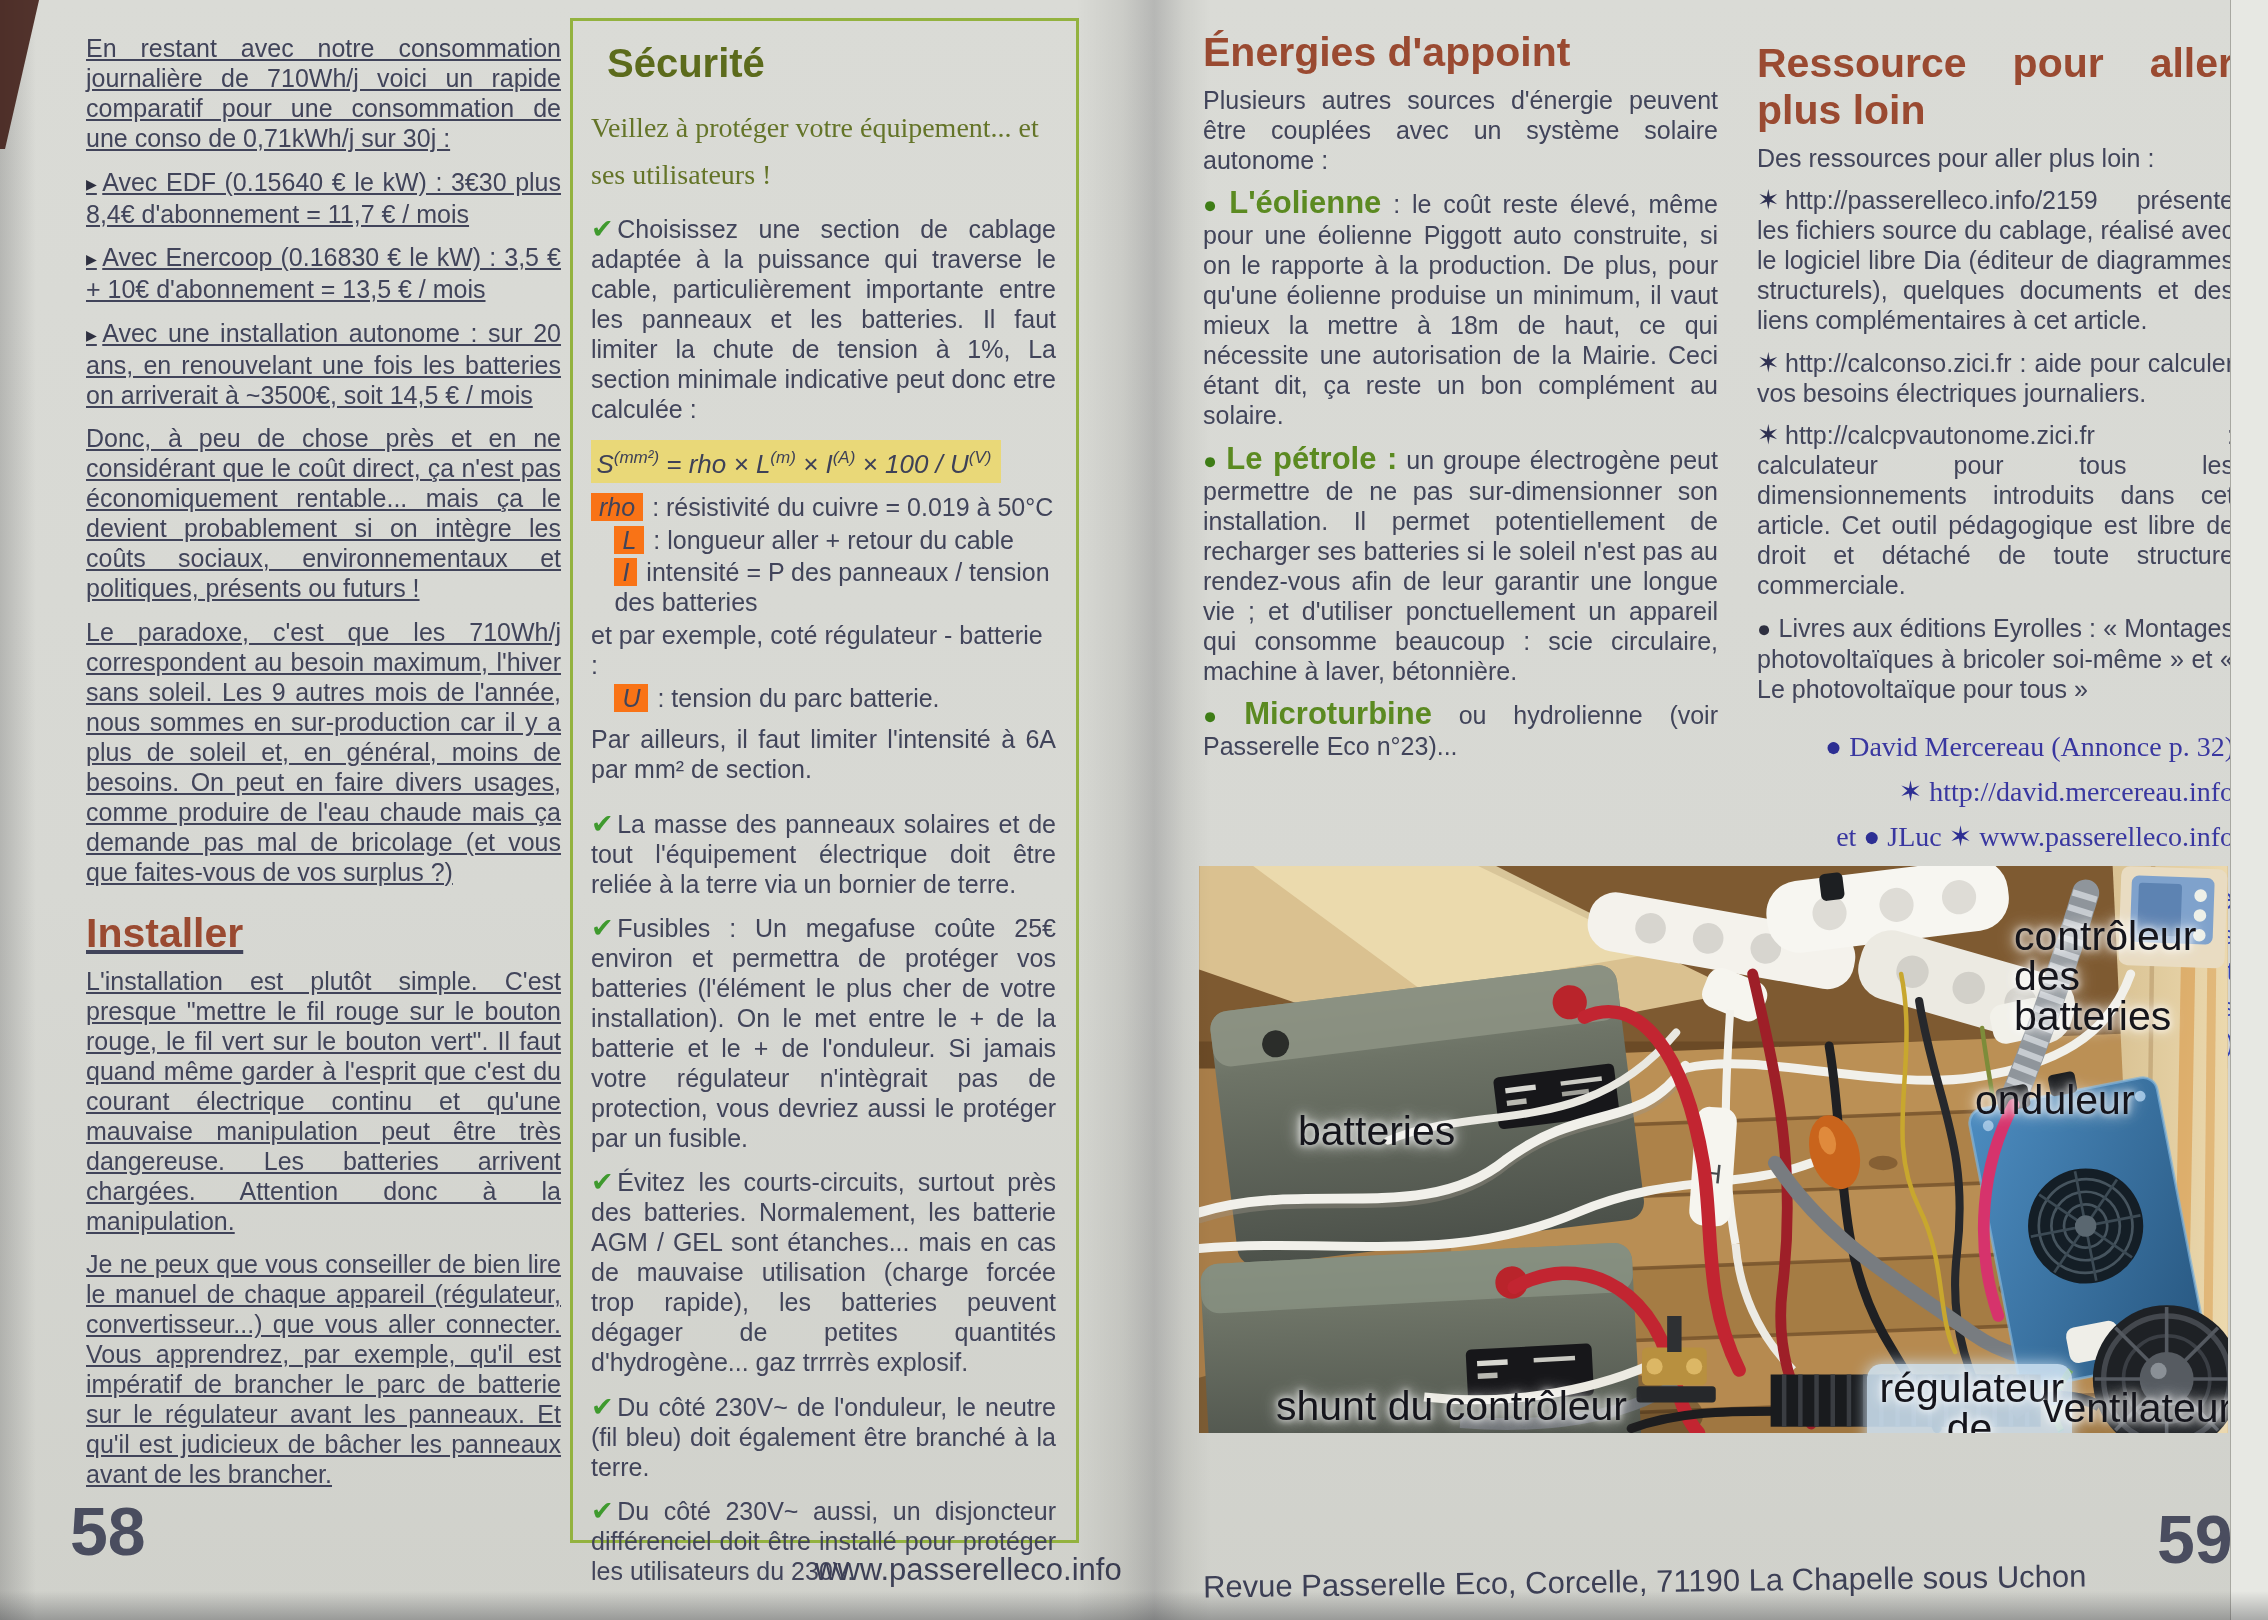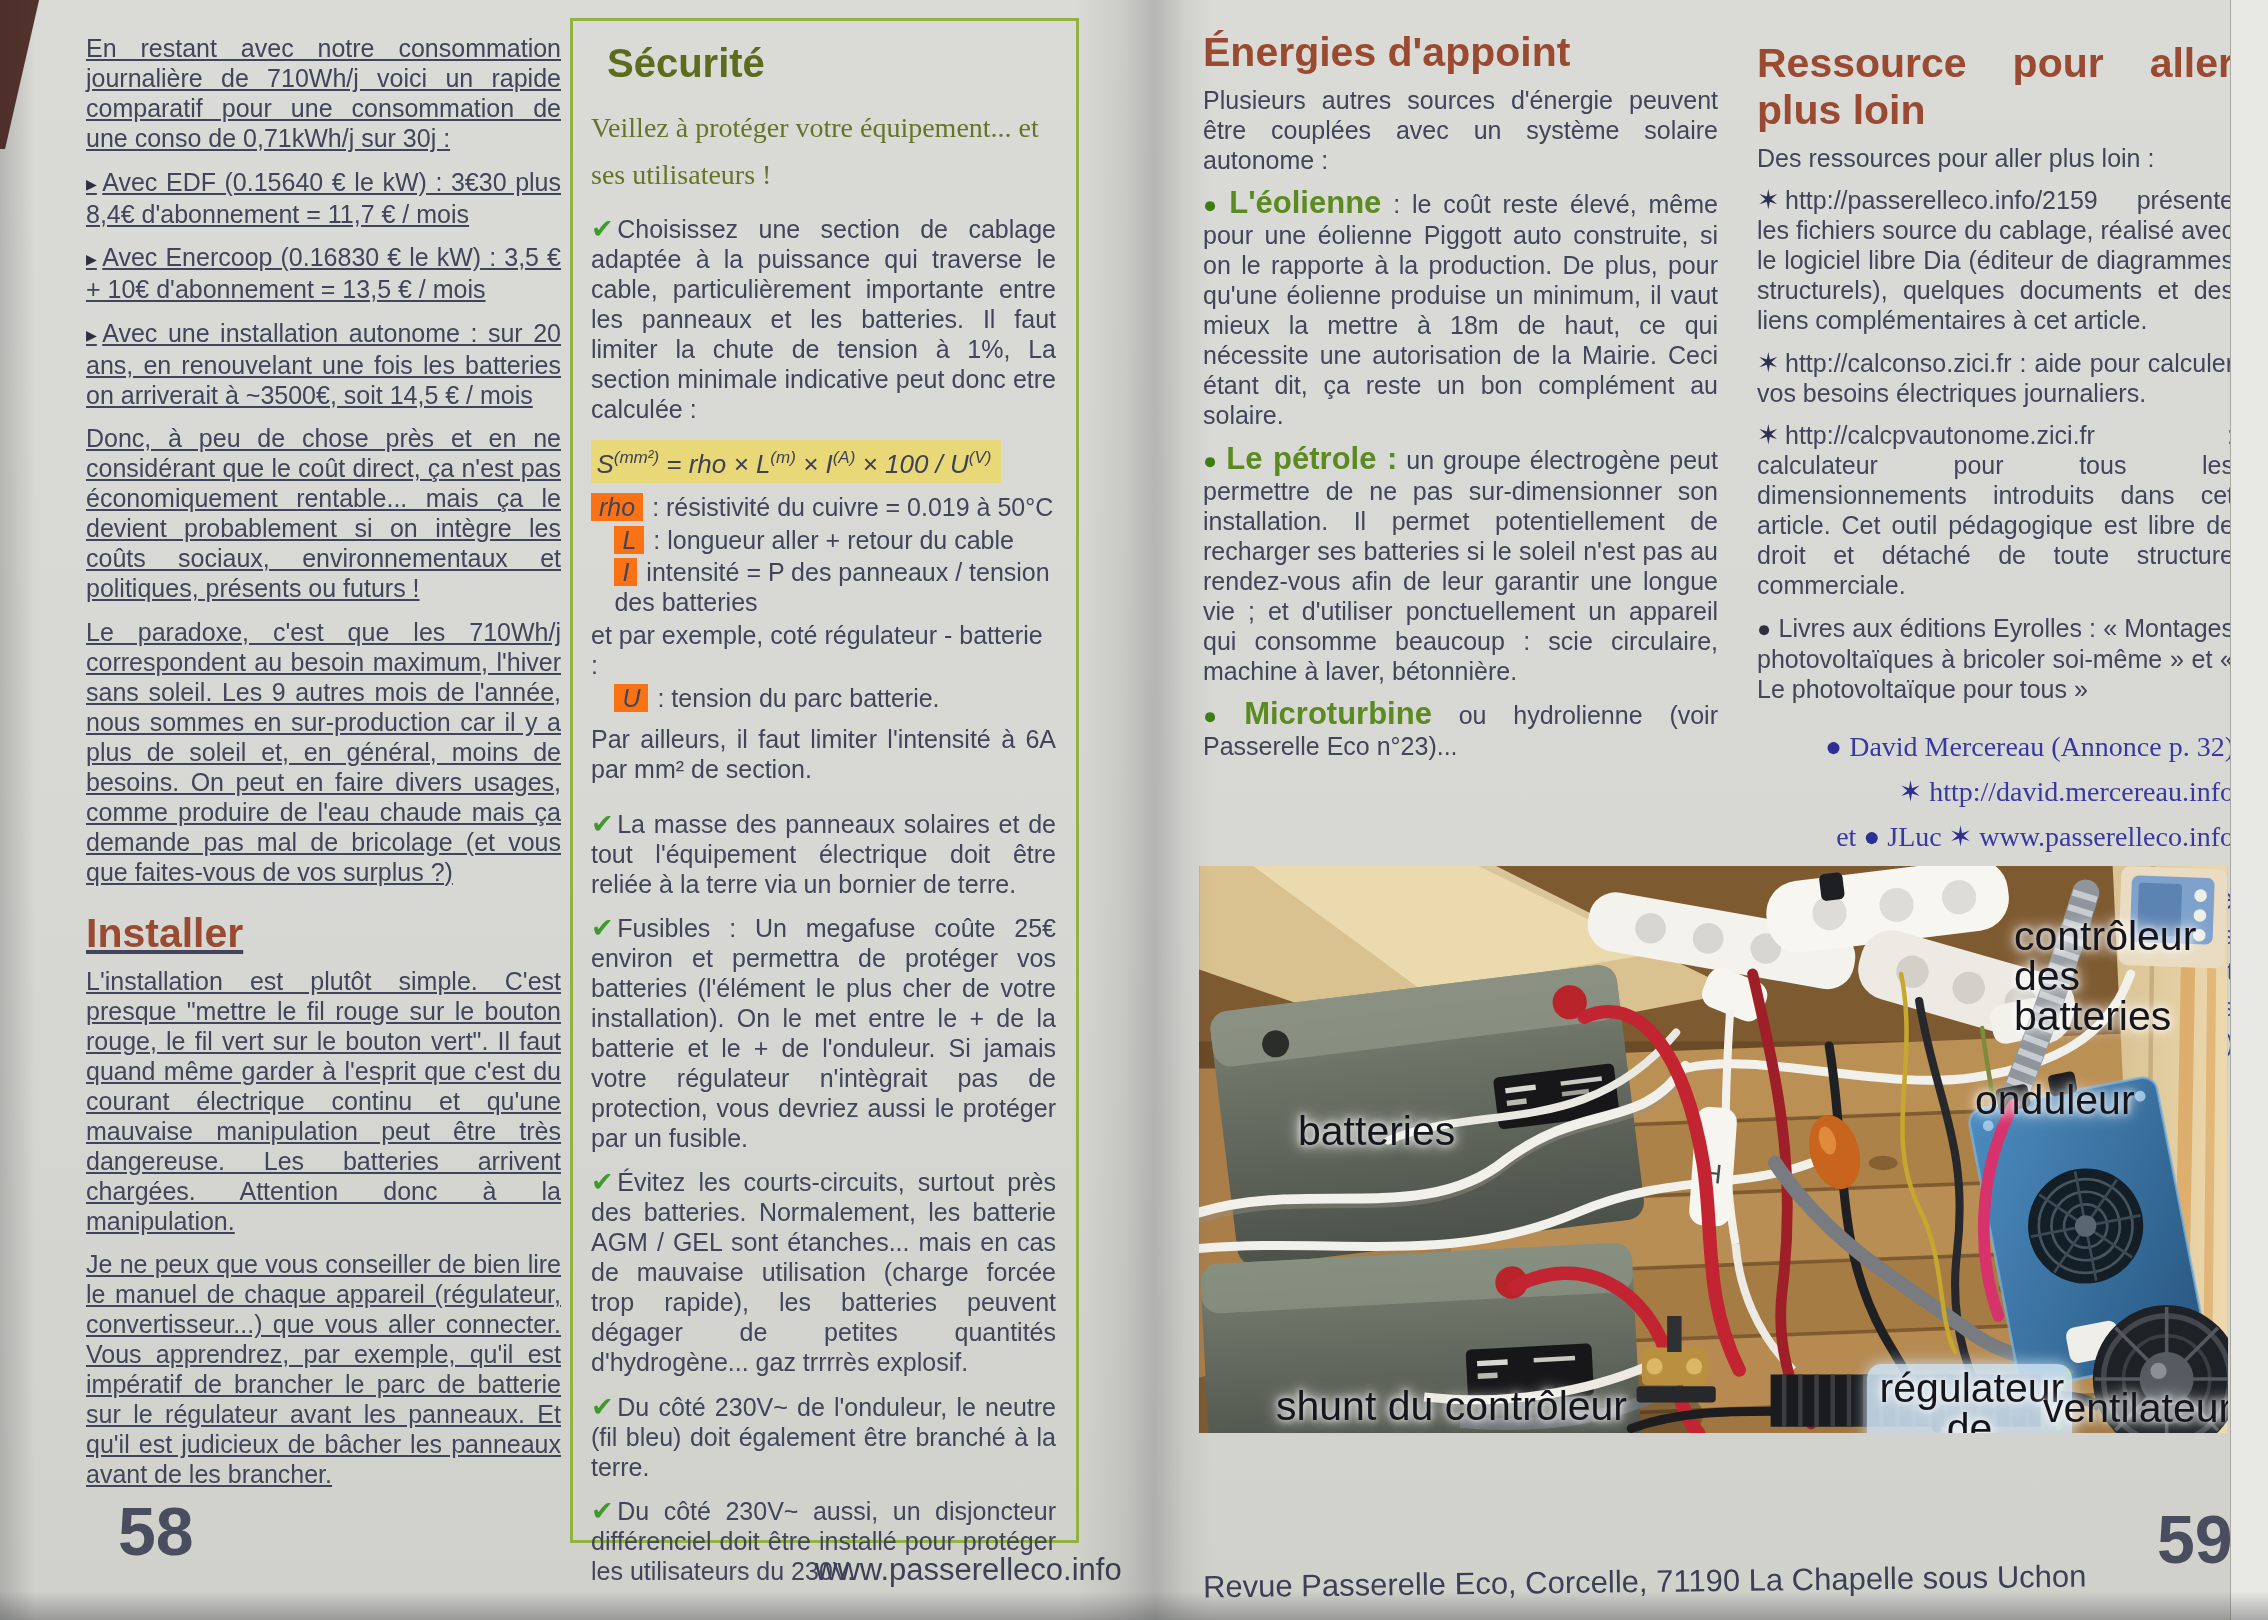--- a/index.html
+++ b/index.html
@@ -66,21 +66,21 @@
     text-shadow:0 0 6.3px rgba(255,255,255,.95),0 0 12.6px rgba(255,255,255,.85),0 0 20px rgba(255,255,255,.6);
     white-space:nowrap;
   }
   .ph-label.wrap{white-space:normal;}
   #lab-regulateur{
     background:rgba(206,227,243,.88);border-radius:14.4px;text-align:center;
     padding:3.6px 12.6px;box-shadow:0 0 16px rgba(206,227,243,.9);
   }
   
   .pagenum{position:absolute;font-weight:bold;color:#4a4d5f;font-size:68px;}
-  #pn58{left:70px;top:1492px;margin-left:48px;}
+  #pn58{left:70px;top:1492px;}
   #pn59{left:2157px;top:1500px;}
   #foot-left{position:absolute;left:815px;top:1552px;font-size:31px;color:#3c3f55;}
   #foot-right{position:absolute;left:1203px;top:1564px;font-size:31px;color:#3c3f55;transform:rotate(-0.7deg);}
   
   .gutter{
     position:absolute;left:1076px;top:0;width:135px;height:1620px;pointer-events:none;
     background:linear-gradient(90deg,rgba(0,0,0,0) 0%,rgba(0,0,0,0.07) 35%,rgba(40,40,50,0.20) 58%,rgba(0,0,0,0.05) 80%,rgba(0,0,0,0) 100%);
   }
   .page-edge{
     position:absolute;left:2230px;top:0;width:38px;height:1620px;background:#e7e8e3;

